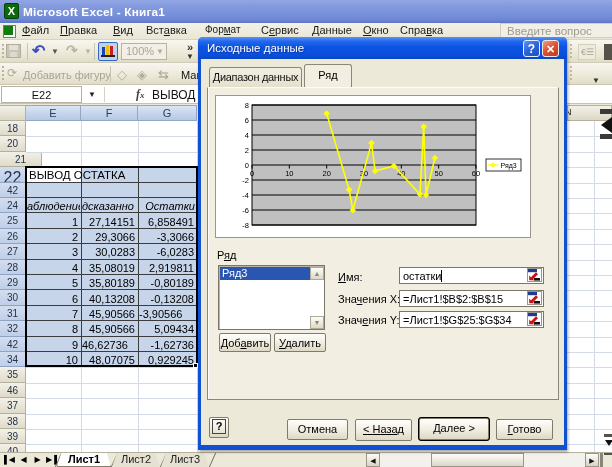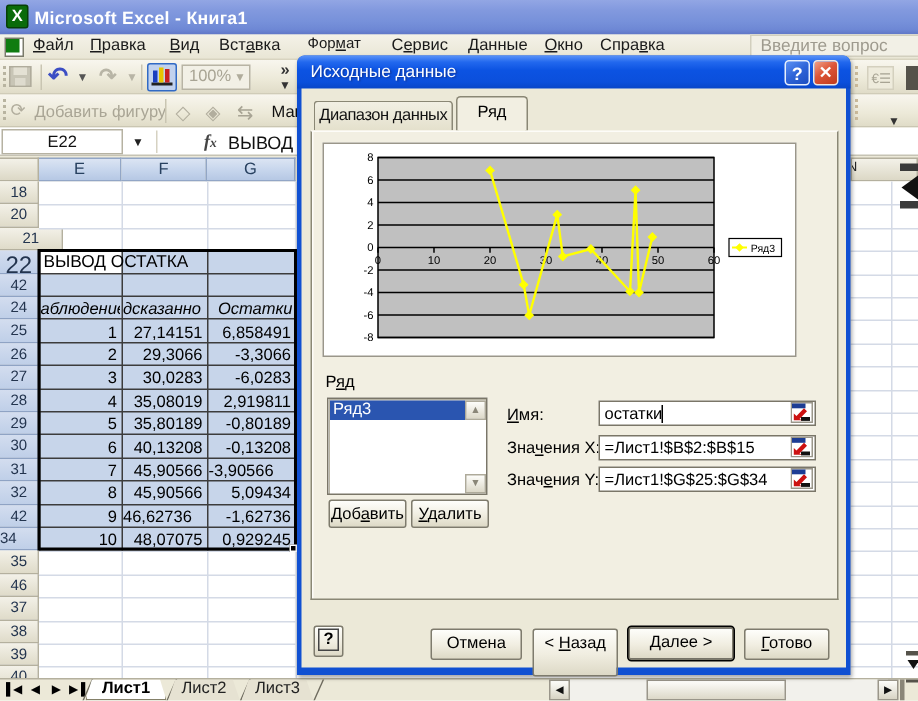--- a/index.html
+++ b/index.html
@@ -77,21 +77,21 @@
 <div class="abs" style="left:0;top:198.0px;width:26px;height:15.4px;background:linear-gradient(180deg,#d3ddef,#bfcfe8);border-right:1px solid #8fa3c4;border-bottom:1px solid #8fa3c4;font-size:10px;color:#23344e;text-align:center;padding-top:2px;overflow:hidden;">24</div>
 <div class="abs" style="left:0;top:213.4px;width:26px;height:15.4px;background:linear-gradient(180deg,#d3ddef,#bfcfe8);border-right:1px solid #8fa3c4;border-bottom:1px solid #8fa3c4;font-size:10px;color:#23344e;text-align:center;padding-top:2px;overflow:hidden;">25</div>
 <div class="abs" style="left:0;top:228.8px;width:26px;height:15.4px;background:linear-gradient(180deg,#d3ddef,#bfcfe8);border-right:1px solid #8fa3c4;border-bottom:1px solid #8fa3c4;font-size:10px;color:#23344e;text-align:center;padding-top:2px;overflow:hidden;">26</div>
 <div class="abs" style="left:0;top:244.2px;width:26px;height:15.4px;background:linear-gradient(180deg,#d3ddef,#bfcfe8);border-right:1px solid #8fa3c4;border-bottom:1px solid #8fa3c4;font-size:10px;color:#23344e;text-align:center;padding-top:2px;overflow:hidden;">27</div>
 <div class="abs" style="left:0;top:259.6px;width:26px;height:15.4px;background:linear-gradient(180deg,#d3ddef,#bfcfe8);border-right:1px solid #8fa3c4;border-bottom:1px solid #8fa3c4;font-size:10px;color:#23344e;text-align:center;padding-top:2px;overflow:hidden;">28</div>
 <div class="abs" style="left:0;top:275.0px;width:26px;height:15.4px;background:linear-gradient(180deg,#d3ddef,#bfcfe8);border-right:1px solid #8fa3c4;border-bottom:1px solid #8fa3c4;font-size:10px;color:#23344e;text-align:center;padding-top:2px;overflow:hidden;">29</div>
 <div class="abs" style="left:0;top:290.4px;width:26px;height:15.4px;background:linear-gradient(180deg,#d3ddef,#bfcfe8);border-right:1px solid #8fa3c4;border-bottom:1px solid #8fa3c4;font-size:10px;color:#23344e;text-align:center;padding-top:2px;overflow:hidden;">30</div>
 <div class="abs" style="left:0;top:305.8px;width:26px;height:15.4px;background:linear-gradient(180deg,#d3ddef,#bfcfe8);border-right:1px solid #8fa3c4;border-bottom:1px solid #8fa3c4;font-size:10px;color:#23344e;text-align:center;padding-top:2px;overflow:hidden;">31</div>
 <div class="abs" style="left:0;top:321.2px;width:26px;height:15.4px;background:linear-gradient(180deg,#d3ddef,#bfcfe8);border-right:1px solid #8fa3c4;border-bottom:1px solid #8fa3c4;font-size:10px;color:#23344e;text-align:center;padding-top:2px;overflow:hidden;">32</div>
 <div class="abs" style="left:0;top:336.6px;width:26px;height:15.4px;background:linear-gradient(180deg,#d3ddef,#bfcfe8);border-right:1px solid #8fa3c4;border-bottom:1px solid #8fa3c4;font-size:10px;color:#23344e;text-align:center;padding-top:2px;overflow:hidden;">42</div>
-<div class="abs" style="left:0;top:352.0px;width:26px;height:15.4px;background:linear-gradient(180deg,#d3ddef,#bfcfe8);border-right:1px solid #8fa3c4;border-bottom:1px solid #8fa3c4;font-size:10px;color:#23344e;text-align:left;padding-top:2px;overflow:hidden;">34</div>
+<div class="abs" style="left:0;top:352.0px;width:26px;height:15.4px;background:linear-gradient(180deg,#d3ddef,#bfcfe8);border-right:1px solid #8fa3c4;border-bottom:1px solid #8fa3c4;font-size:10px;color:#23344e;text-align:center;padding-top:2px;overflow:hidden;">34</div>
 <div class="abs" style="left:0;top:367.4px;width:26px;height:15.4px;background:linear-gradient(180deg,#f3f1e8,#dfdbc9);border-right:1px solid #b4b09e;border-bottom:1px solid #b4b09e;font-size:10px;color:#23344e;text-align:center;padding-top:2px;overflow:hidden;">35</div>
 <div class="abs" style="left:0;top:382.8px;width:26px;height:15.4px;background:linear-gradient(180deg,#f3f1e8,#dfdbc9);border-right:1px solid #b4b09e;border-bottom:1px solid #b4b09e;font-size:10px;color:#23344e;text-align:center;padding-top:2px;overflow:hidden;">46</div>
 <div class="abs" style="left:0;top:398.2px;width:26px;height:15.4px;background:linear-gradient(180deg,#f3f1e8,#dfdbc9);border-right:1px solid #b4b09e;border-bottom:1px solid #b4b09e;font-size:10px;color:#23344e;text-align:center;padding-top:2px;overflow:hidden;">37</div>
 <div class="abs" style="left:0;top:413.6px;width:26px;height:15.4px;background:linear-gradient(180deg,#f3f1e8,#dfdbc9);border-right:1px solid #b4b09e;border-bottom:1px solid #b4b09e;font-size:10px;color:#23344e;text-align:center;padding-top:2px;overflow:hidden;">38</div>
 <div class="abs" style="left:0;top:429.0px;width:26px;height:15.4px;background:linear-gradient(180deg,#f3f1e8,#dfdbc9);border-right:1px solid #b4b09e;border-bottom:1px solid #b4b09e;font-size:10px;color:#23344e;text-align:center;padding-top:2px;overflow:hidden;">39</div>
 <div class="abs" style="left:0;top:444.4px;width:26px;height:15.4px;background:linear-gradient(180deg,#f3f1e8,#dfdbc9);border-right:1px solid #b4b09e;border-bottom:1px solid #b4b09e;font-size:10px;color:#23344e;text-align:center;padding-top:2px;overflow:hidden;">40</div>
 <div class="abs" style="left:81px;top:121.0px;width:1px;height:331.0px;background:#d4dae6;"></div>
 <div class="abs" style="left:138px;top:121.0px;width:1px;height:331.0px;background:#d4dae6;"></div>
 <div class="abs" style="left:197px;top:121.0px;width:1px;height:331.0px;background:#d4dae6;"></div>
 <div class="abs" style="left:26px;top:136.4px;width:171px;height:1px;background:#d4dae6;"></div>
@@ -304,16 +304,16 @@
 </svg></div>
 <div class="abs" style="left:527px;top:312px;width:15px;height:14px;">
 <svg width="15" height="14" viewBox="0 0 15 14">
       <rect x="0.5" y="0.5" width="14" height="13" fill="#fff" stroke="#9a968a" stroke-width="1"></rect>
 <rect x="1" y="1" width="9" height="3.2" fill="#1c3c94"></rect>
 <rect x="7" y="10" width="6" height="2.6" fill="#111"></rect>
 <path d="M2.2 12.2 L2.2 7.6 L4.0 9.3 L9.0 4.2 L11.0 6.2 L6.0 11.3 L7.6 12.2 Z" fill="#cc1111"></path>
 </svg></div>
 <div class="abs" style="left:209px;top:417px;width:20px;height:21px;background:linear-gradient(180deg,#fefefb 0%,#f0ede0 55%,#ddd9c6 100%);border:1px solid #7e7b6d;border-radius:2px;font-size:11px;color:#000;text-align:center;padding-top:3px;font-weight:bold;padding-top:2px;"><span style="border:1px solid #444;padding:0 3px 1px 3px;">?</span></div>
 <div class="abs" style="left:287px;top:419px;width:61px;height:21px;background:linear-gradient(180deg,#fefefb 0%,#f0ede0 55%,#ddd9c6 100%);border:1px solid #7e7b6d;border-radius:2px;font-size:11px;color:#000;text-align:center;padding-top:3px;">Отмена</div>
-<div class="abs" style="left:355px;top:419px;width:57px;height:32px;background:linear-gradient(180deg,#fefefb 0%,#f0ede0 55%,#ddd9c6 100%);border:1px solid #7e7b6d;border-radius:2px;font-size:11px;color:#000;text-align:center;padding-top:3px;">&lt; <span style="text-decoration:underline">Н</span>азад</div>
+<div class="abs" style="left:355px;top:419px;width:57px;height:22px;background:linear-gradient(180deg,#fefefb 0%,#f0ede0 55%,#ddd9c6 100%);border:1px solid #7e7b6d;border-radius:2px;font-size:11px;color:#000;text-align:center;padding-top:3px;text-decoration:underline;">&lt; <span style="text-decoration:underline">Н</span>азад</div>
 <div class="abs" style="left:418px;top:417px;width:72px;height:24px;border:1px solid #000;border-radius:3px;padding:1px;background:#000;"></div>
 <div class="abs" style="left:419px;top:418px;width:70px;height:22px;background:linear-gradient(180deg,#fefefb 0%,#f0ede0 55%,#ddd9c6 100%);border:1px solid #7e7b6d;border-radius:2px;font-size:11px;color:#000;text-align:center;padding-top:3px;"><span style="text-decoration:underline">Д</span>алее &gt;</div>
 <div class="abs" style="left:496px;top:419px;width:57px;height:21px;background:linear-gradient(180deg,#fefefb 0%,#f0ede0 55%,#ddd9c6 100%);border:1px solid #7e7b6d;border-radius:2px;font-size:11px;color:#000;text-align:center;padding-top:3px;"><span style="text-decoration:underline">Г</span>отово</div>
 
 </body></html>

